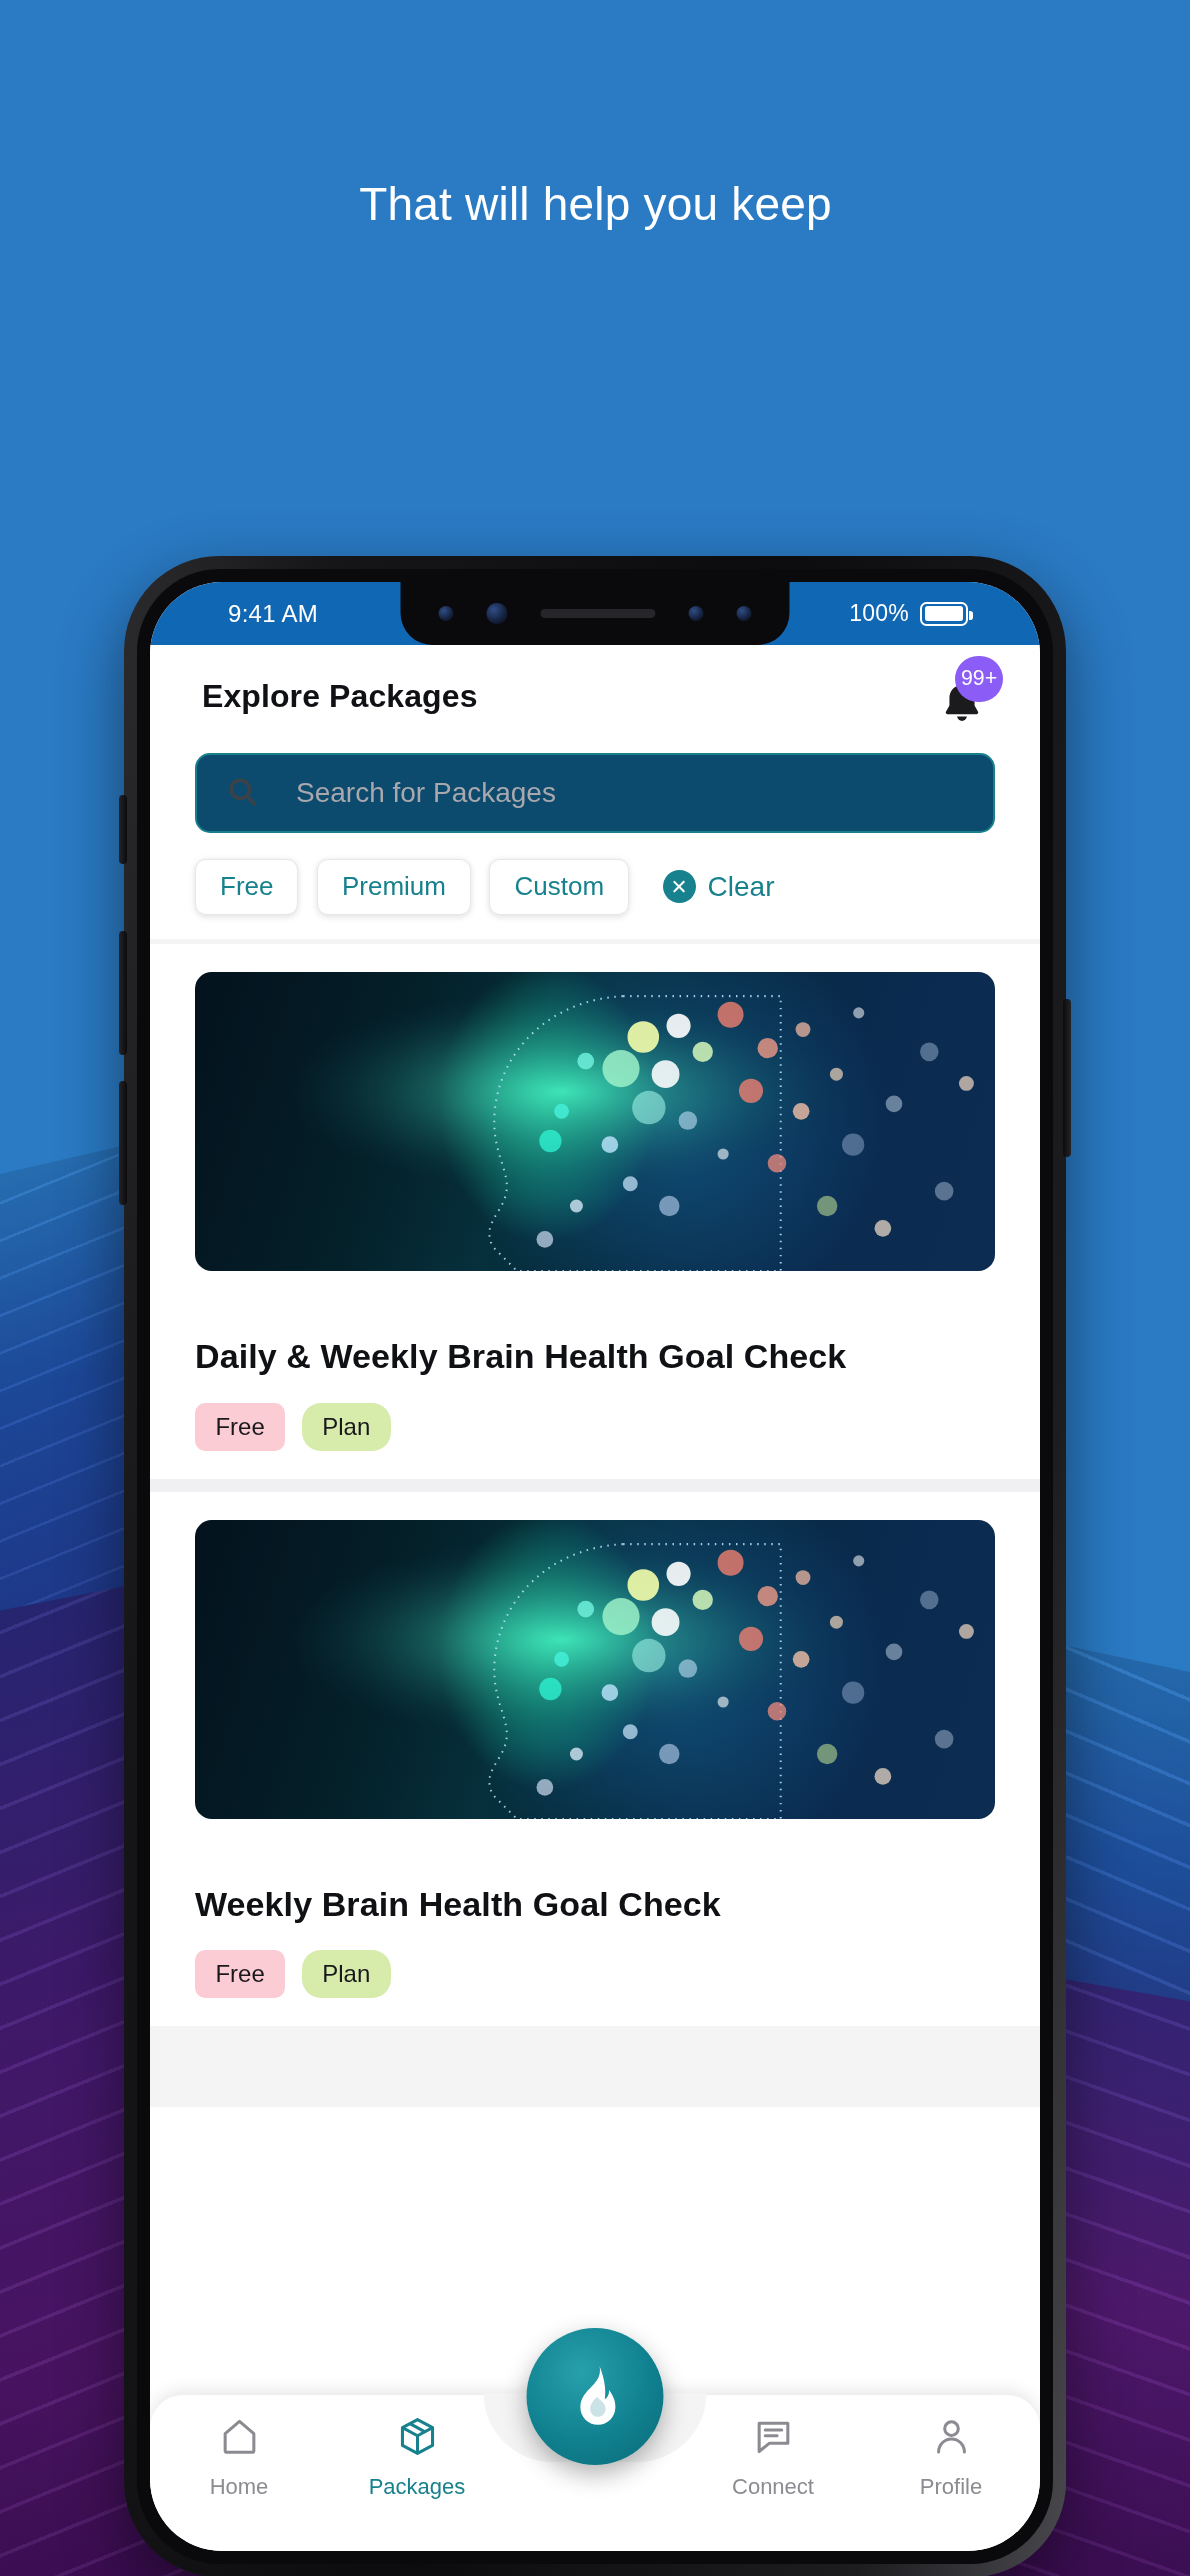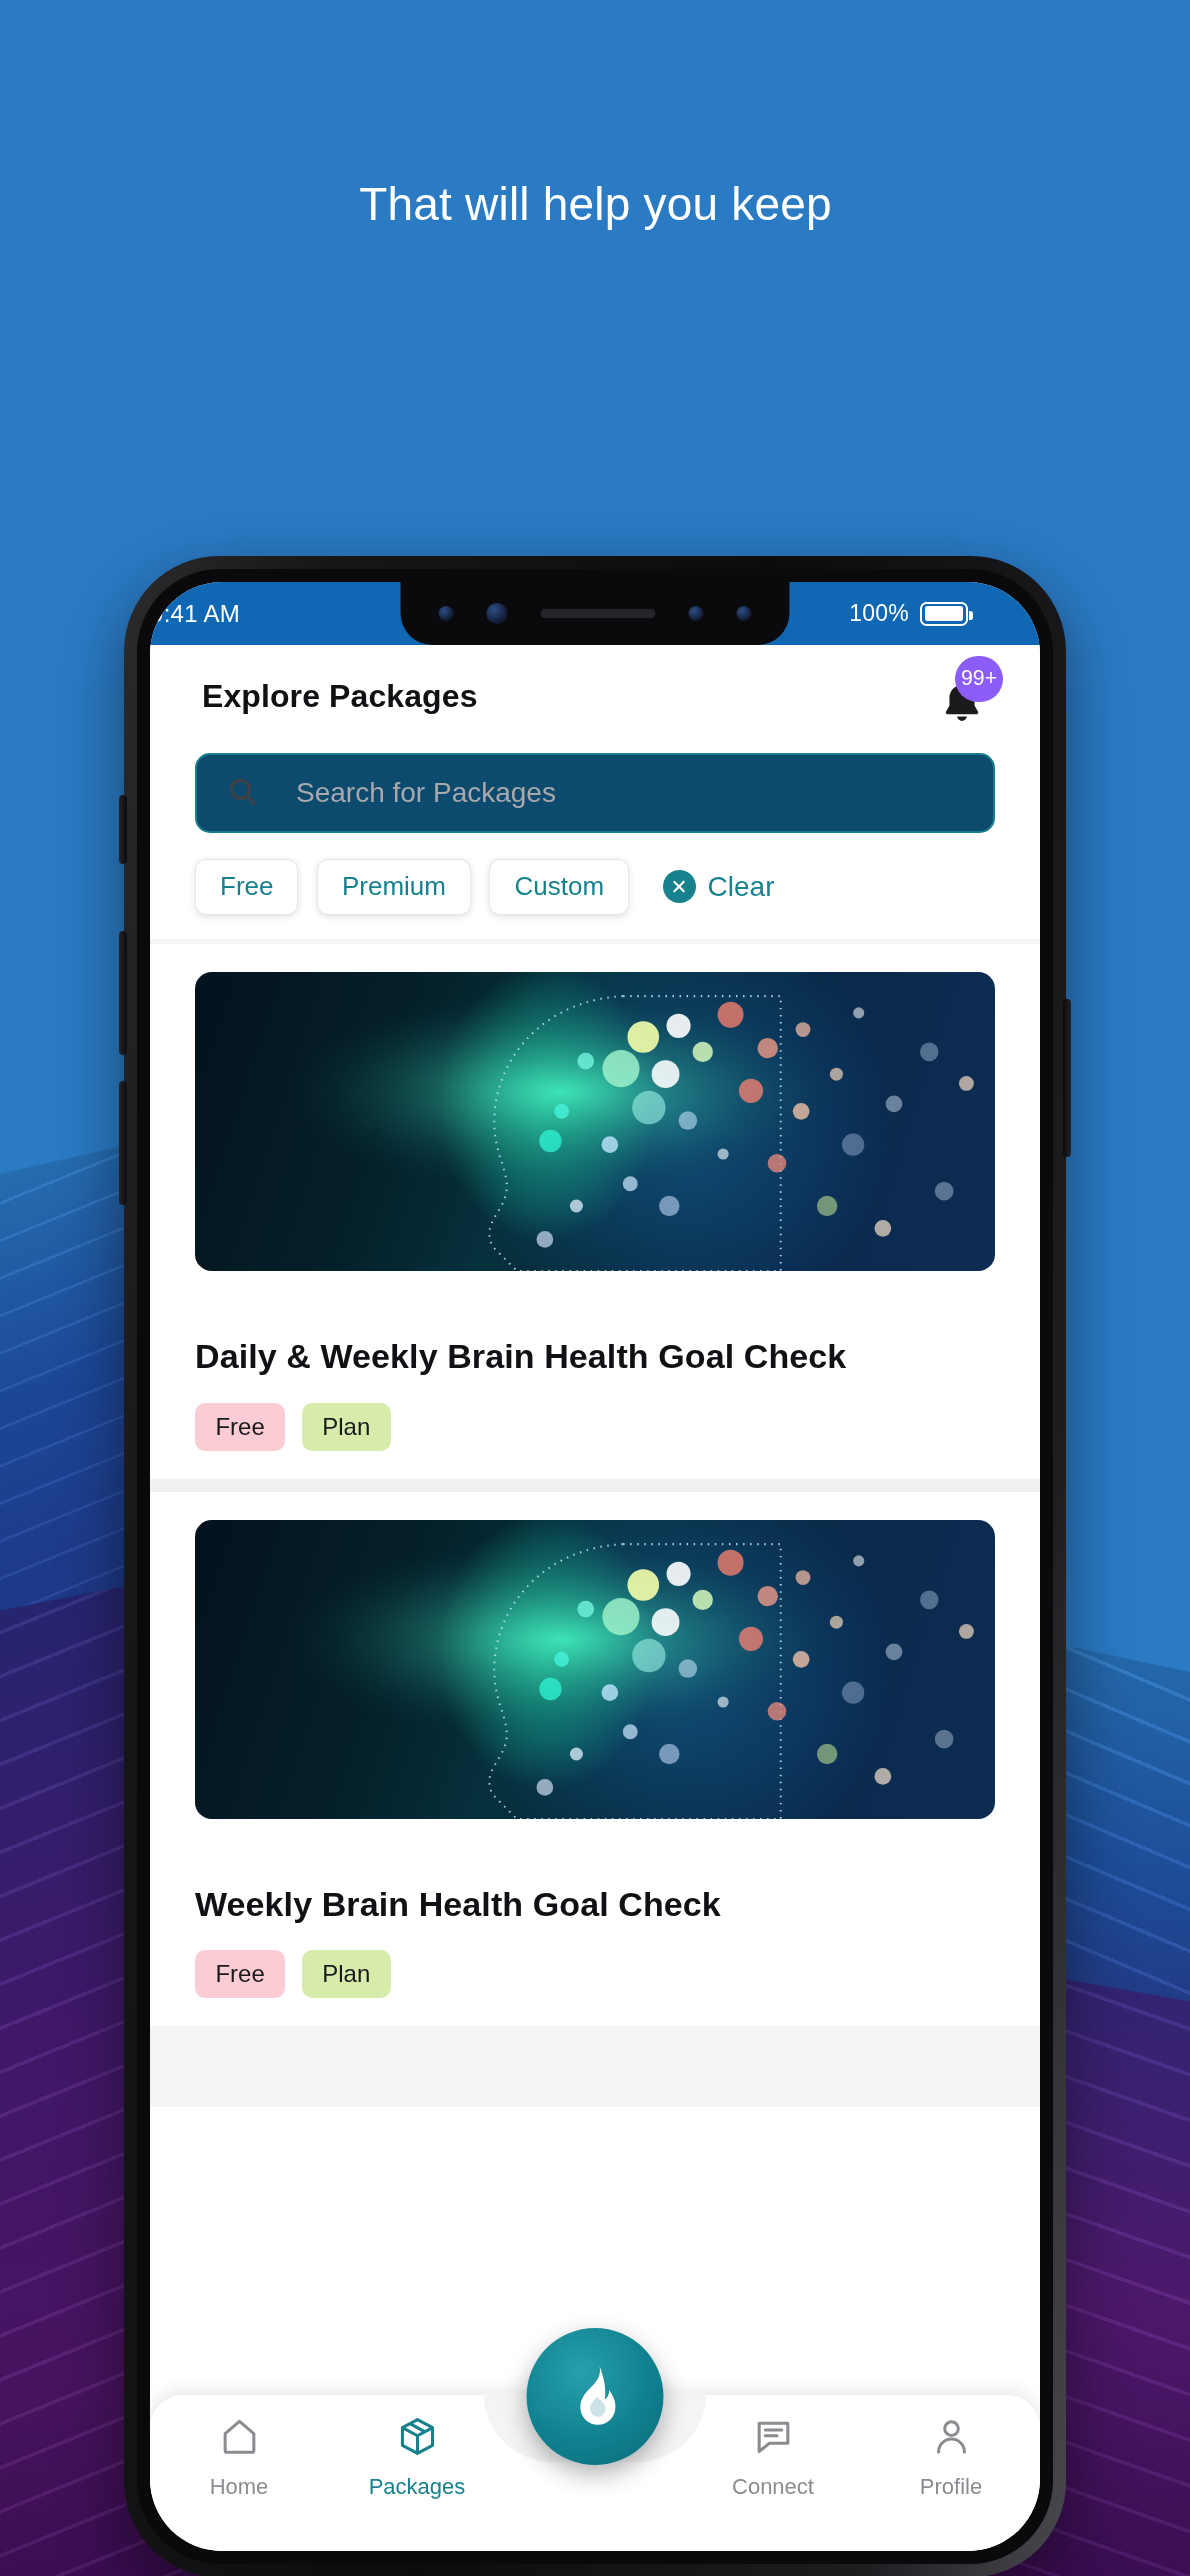--- a/index.html
+++ b/index.html
@@ -121,21 +121,21 @@
 
   
   .statusbar {
     position:relative;
     height:63px;
     background:#1068b4;
     display:flex; align-items:center;
     color:#ffffff;
     font-size:24px;
   }
-  .sb-time { letter-spacing:0.3px; }
+  .sb-time { margin-left:78px; letter-spacing:0.3px; }
   .sb-right { margin-left:auto; margin-right:72px; display:flex; align-items:center; gap:11px; }
   .sb-batt-txt { font-size:23px; letter-spacing:0.2px; }
   .battery {
     width:48px; height:24px; border:2.3px solid #fff; border-radius:6.5px;
     position:relative; padding:2.8px;
   }
   .battery::after {
     content:""; position:absolute; right:-6.5px; top:7.4px;
     width:3.7px; height:9.3px; background:#fff; border-radius:0 2.8px 2.8px 0;
   }
@@ -221,21 +221,21 @@
       linear-gradient(108deg,#04121d 0%, #042029 26%, #06303c 42%, #07293f 58%, #0a2a4e 78%, #0d2c52 100%);
   }
   .card-title {
     font-size:34px; font-weight:700; color:#101114;
     line-height:1.28; padding:24px 0 0 0; letter-spacing:0.1px;margin-top:40px;
   }
   .tags { display:flex; gap:16.7px; padding:24px 0 28px 0; }
   .tag { height:48px; padding:0 20.4px; border-radius:10.2px;
          display:flex; align-items:center; font-size:24px; color:#19191c; }
   .tag.free { background:#fbccd4; }
-  .tag.plan { background:#d7ebab; }
+  .tag.plan { background:#d7ebab;border-radius:19px; }
   .card-sep { height:13px; background:#f0f0f2; }
 
   
   .bottomnav {
     position:absolute; left:0; right:0; bottom:0;
     height:156px;
     background:#ffffff;
     border-top-left-radius:33px; border-top-right-radius:33px;
     box-shadow:0 -3.7px 16.7px rgba(0,0,0,.10);
     display:flex; align-items:flex-start;

